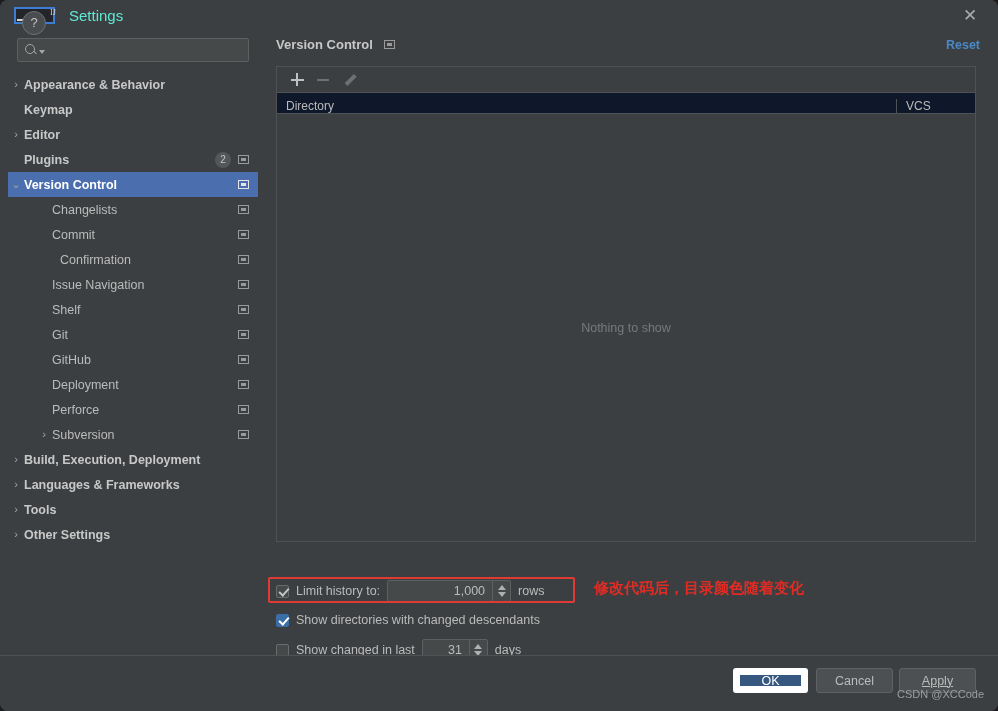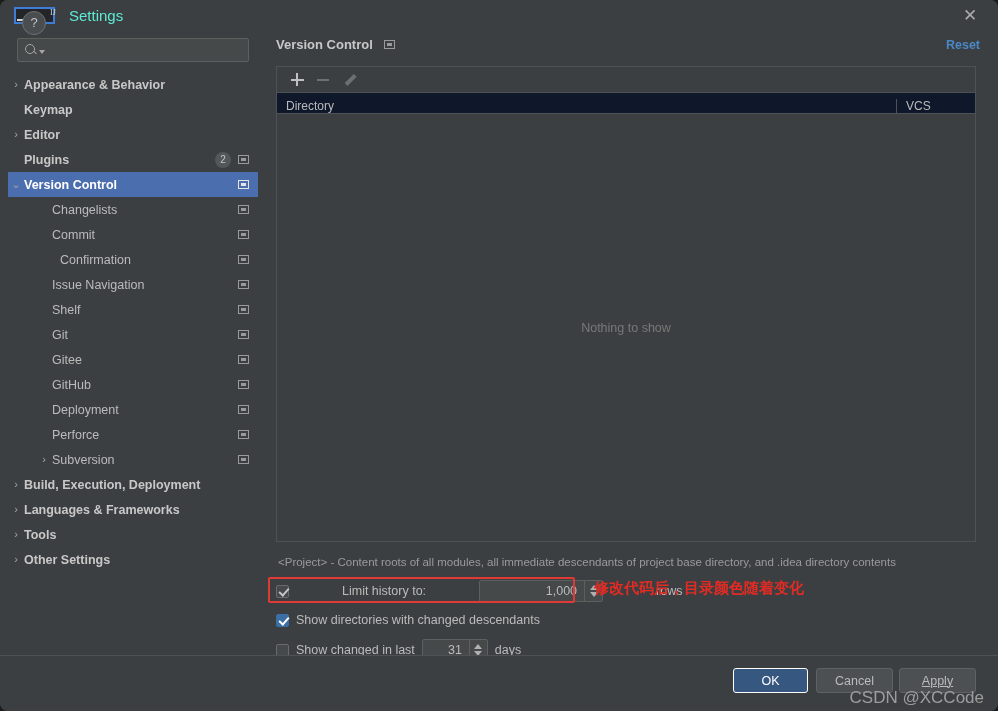--- a/index.html
+++ b/index.html
@@ -303,21 +303,21 @@
     white-space: nowrap;
   }
 
   .opt-row {
     position: absolute;
     left: 11px;
     display: flex;
     align-items: center;
     height: 24px;
   }
-  .opt-limit { top: 549px; gap: 46px; }
+  .opt-limit { top: 549px; }
   .opt-dirs  { top: 578px; }
   .opt-last  { top: 608px; }
 
   .cb {
     width: 13px; height: 13px;
     border: 1px solid #6b6b6b;
     background: #45494a;
     border-radius: 2px;
     flex: none;
     margin-right: 7px;
@@ -428,41 +428,41 @@
     border-radius: 3px;
     font-size: 12.5px;
     display: flex;
     align-items: center;
     justify-content: center;
     cursor: pointer;
   }
   .btn-ok {
     left: 733px; width: 75px;
     background: #365880;
-    border: 1px solid #ffffff;
+    border: 7px solid #ffffff;
     color: #ffffff;
   }
   .btn-cancel {
     left: 816px; width: 77px;
     background: #4c5052;
     border: 1px solid #5e6264;
     color: #bbbbbb;
   }
   .btn-apply {
     left: 899px; width: 77px;
     background: #4c5052;
     border: 1px solid #5e6264;
     color: #bbbbbb;
   }
   .btn-apply span { text-decoration: underline; }
   .watermark {
     position: absolute;
     right: 14px; top: 688px;
     color: #9d9d9d;
-    font-size: 17px;
+    font-size: 11px;
     white-space: nowrap;
   }
 </style>
 </head>
 <body>
 
 <div class="dialog">
 
   <div class="titlebar">
     <div class="ij-logo">IJ</div>
@@ -531,26 +531,20 @@
         </div>
         <div class="tree-row" style="padding-left: 28px;">
           <div class="tree-arrow none">&nbsp;</div>
           <div class="tree-label">Shelf</div>
           <div class="tree-spacer"></div>
           <div class="mod-icon"></div>
         </div>
         <div class="tree-row" style="padding-left: 28px;">
           <div class="tree-arrow none">&nbsp;</div>
           <div class="tree-label">Git</div>
-          <div class="tree-spacer"></div>
-          <div class="mod-icon"></div>
-        </div>
-        <div class="tree-row" style="padding-left: 28px;">
-          <div class="tree-arrow none">&nbsp;</div>
-          <div class="tree-label">Gitee</div>
           <div class="tree-spacer"></div>
           <div class="mod-icon"></div>
         </div>
         <div class="tree-row" style="padding-left: 28px;">
           <div class="tree-arrow none">&nbsp;</div>
           <div class="tree-label">GitHub</div>
           <div class="tree-spacer"></div>
           <div class="mod-icon"></div>
         </div>
         <div class="tree-row" style="padding-left: 28px;">
@@ -616,21 +610,20 @@
 
     <div class="table-head">
       <div class="th th-dir">Directory</div>
       <div class="th th-vcs">VCS</div>
     </div>
 
     <div class="table-body">
       <div class="nothing-text">Nothing to show</div>
     </div>
 
-    <div class="project-note">&lt;Project&gt; - Content roots of all modules, all immediate descendants of project base directory, and .idea directory contents</div>
 
     <div class="opt-row opt-limit">
       <div class="cb checked"></div>
       <div class="opt-label">Limit history to:</div>
       <div class="spinner">
         <input class="spinner-input sp-wide" type="text" value="1,000" style="">
         <div class="spin-arrows">
           <div class="spin-up"></div>
           <div class="spin-down"></div>
         </div>

